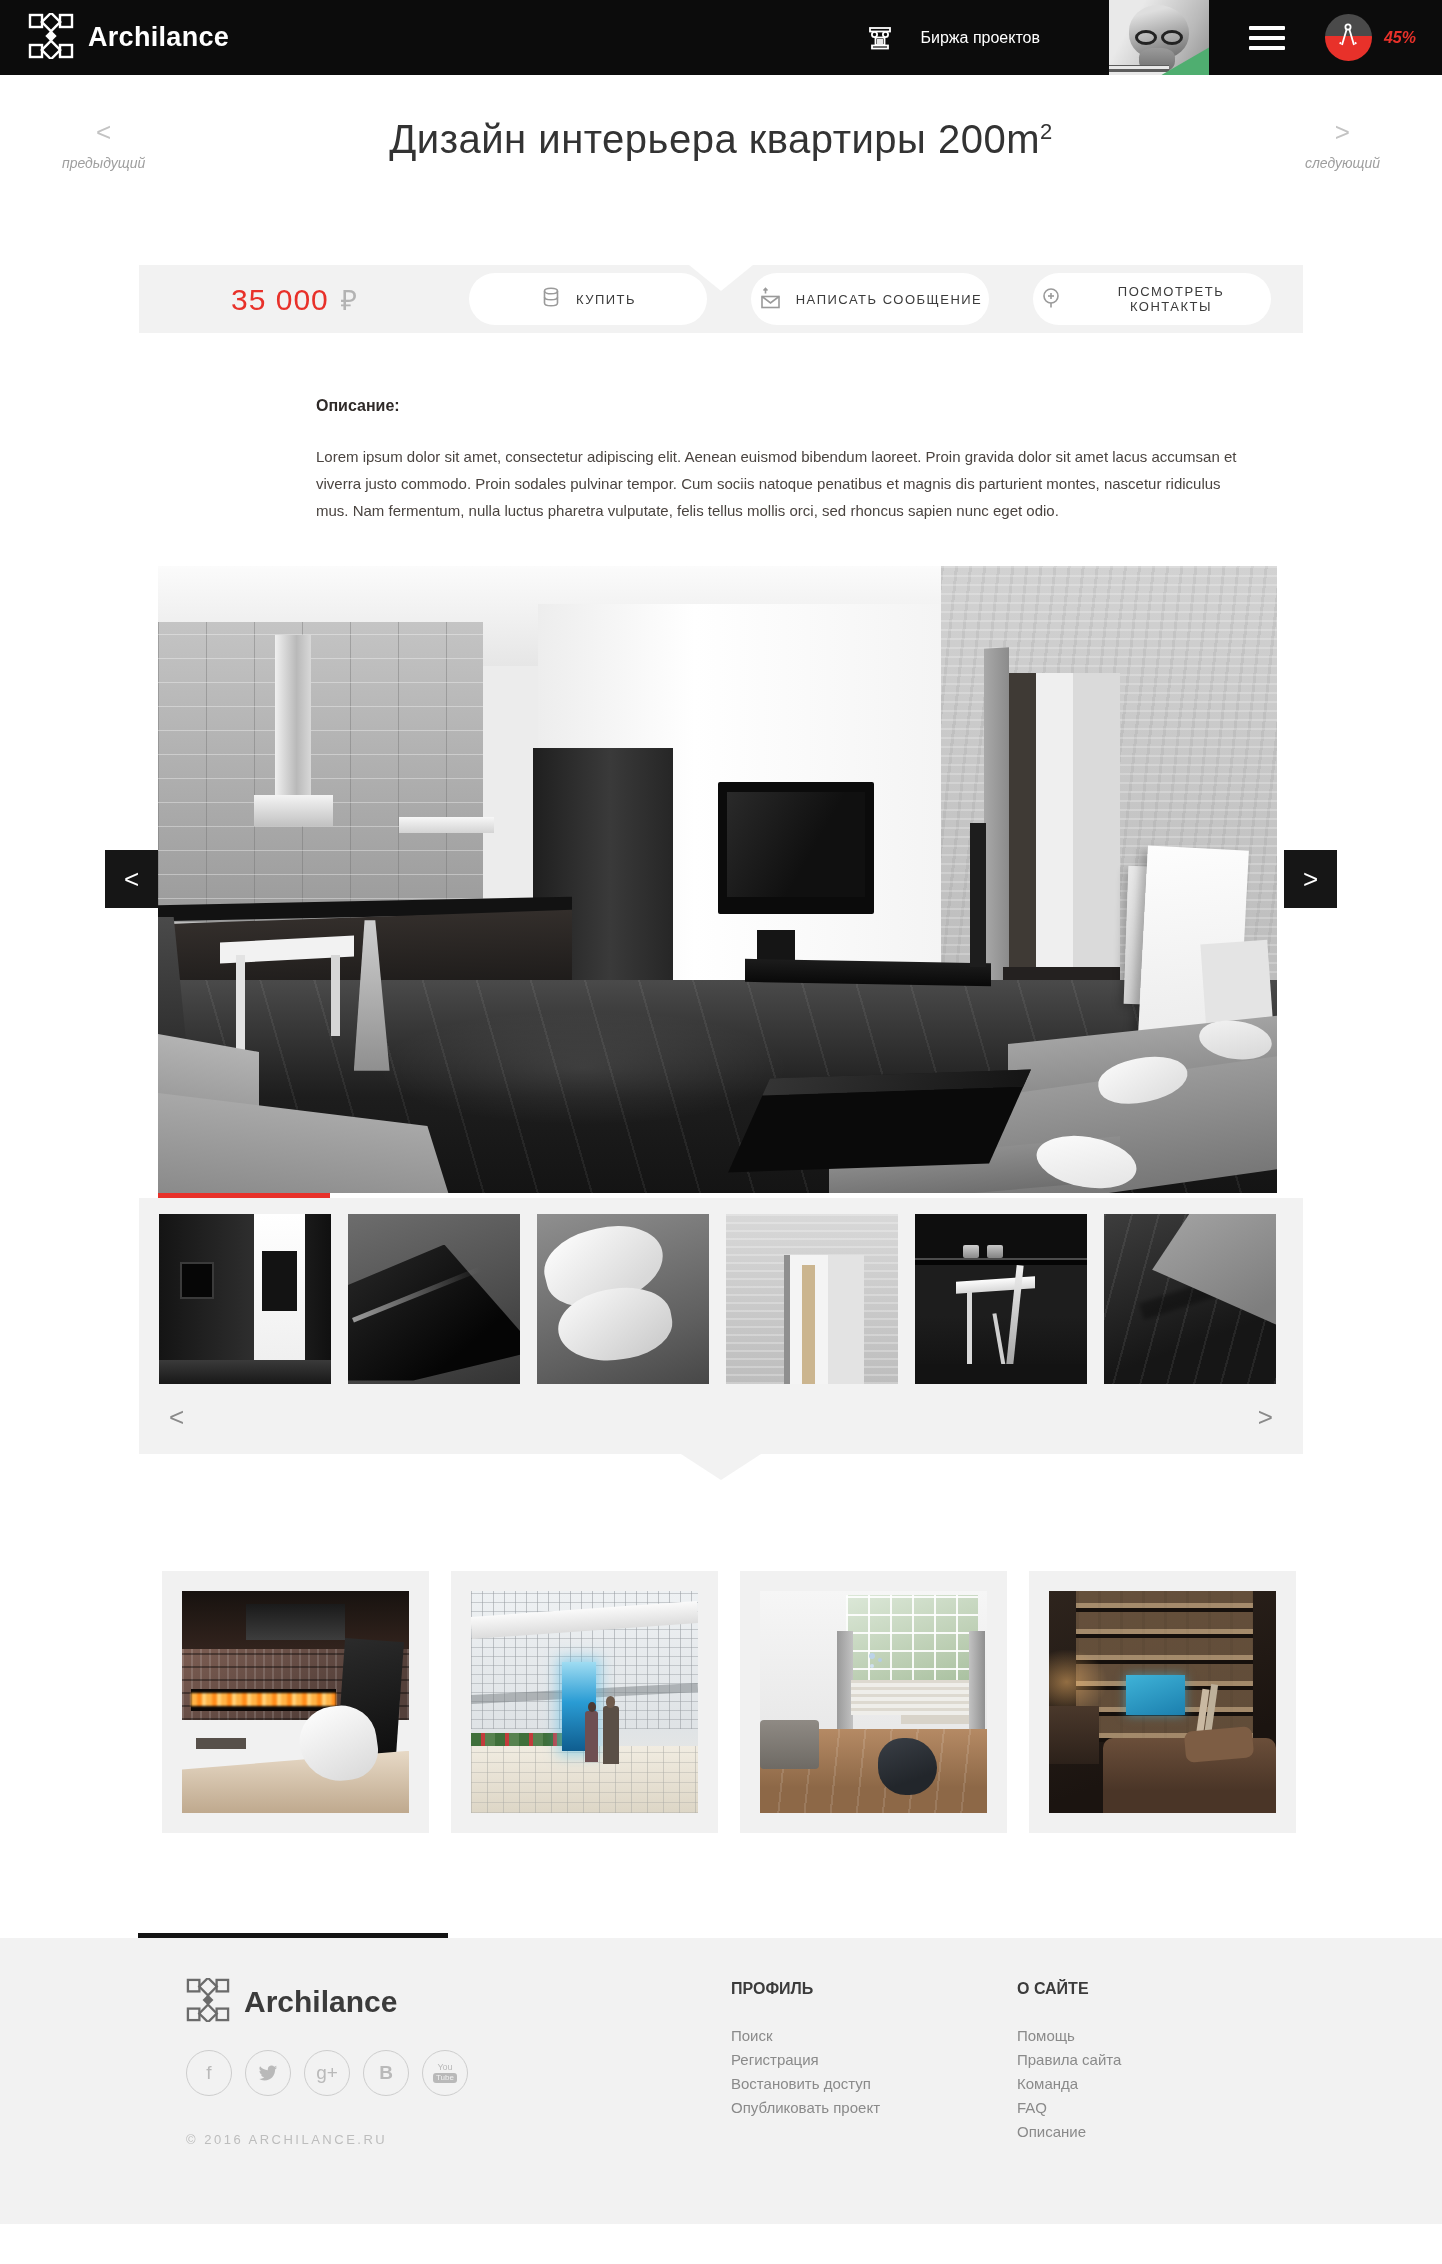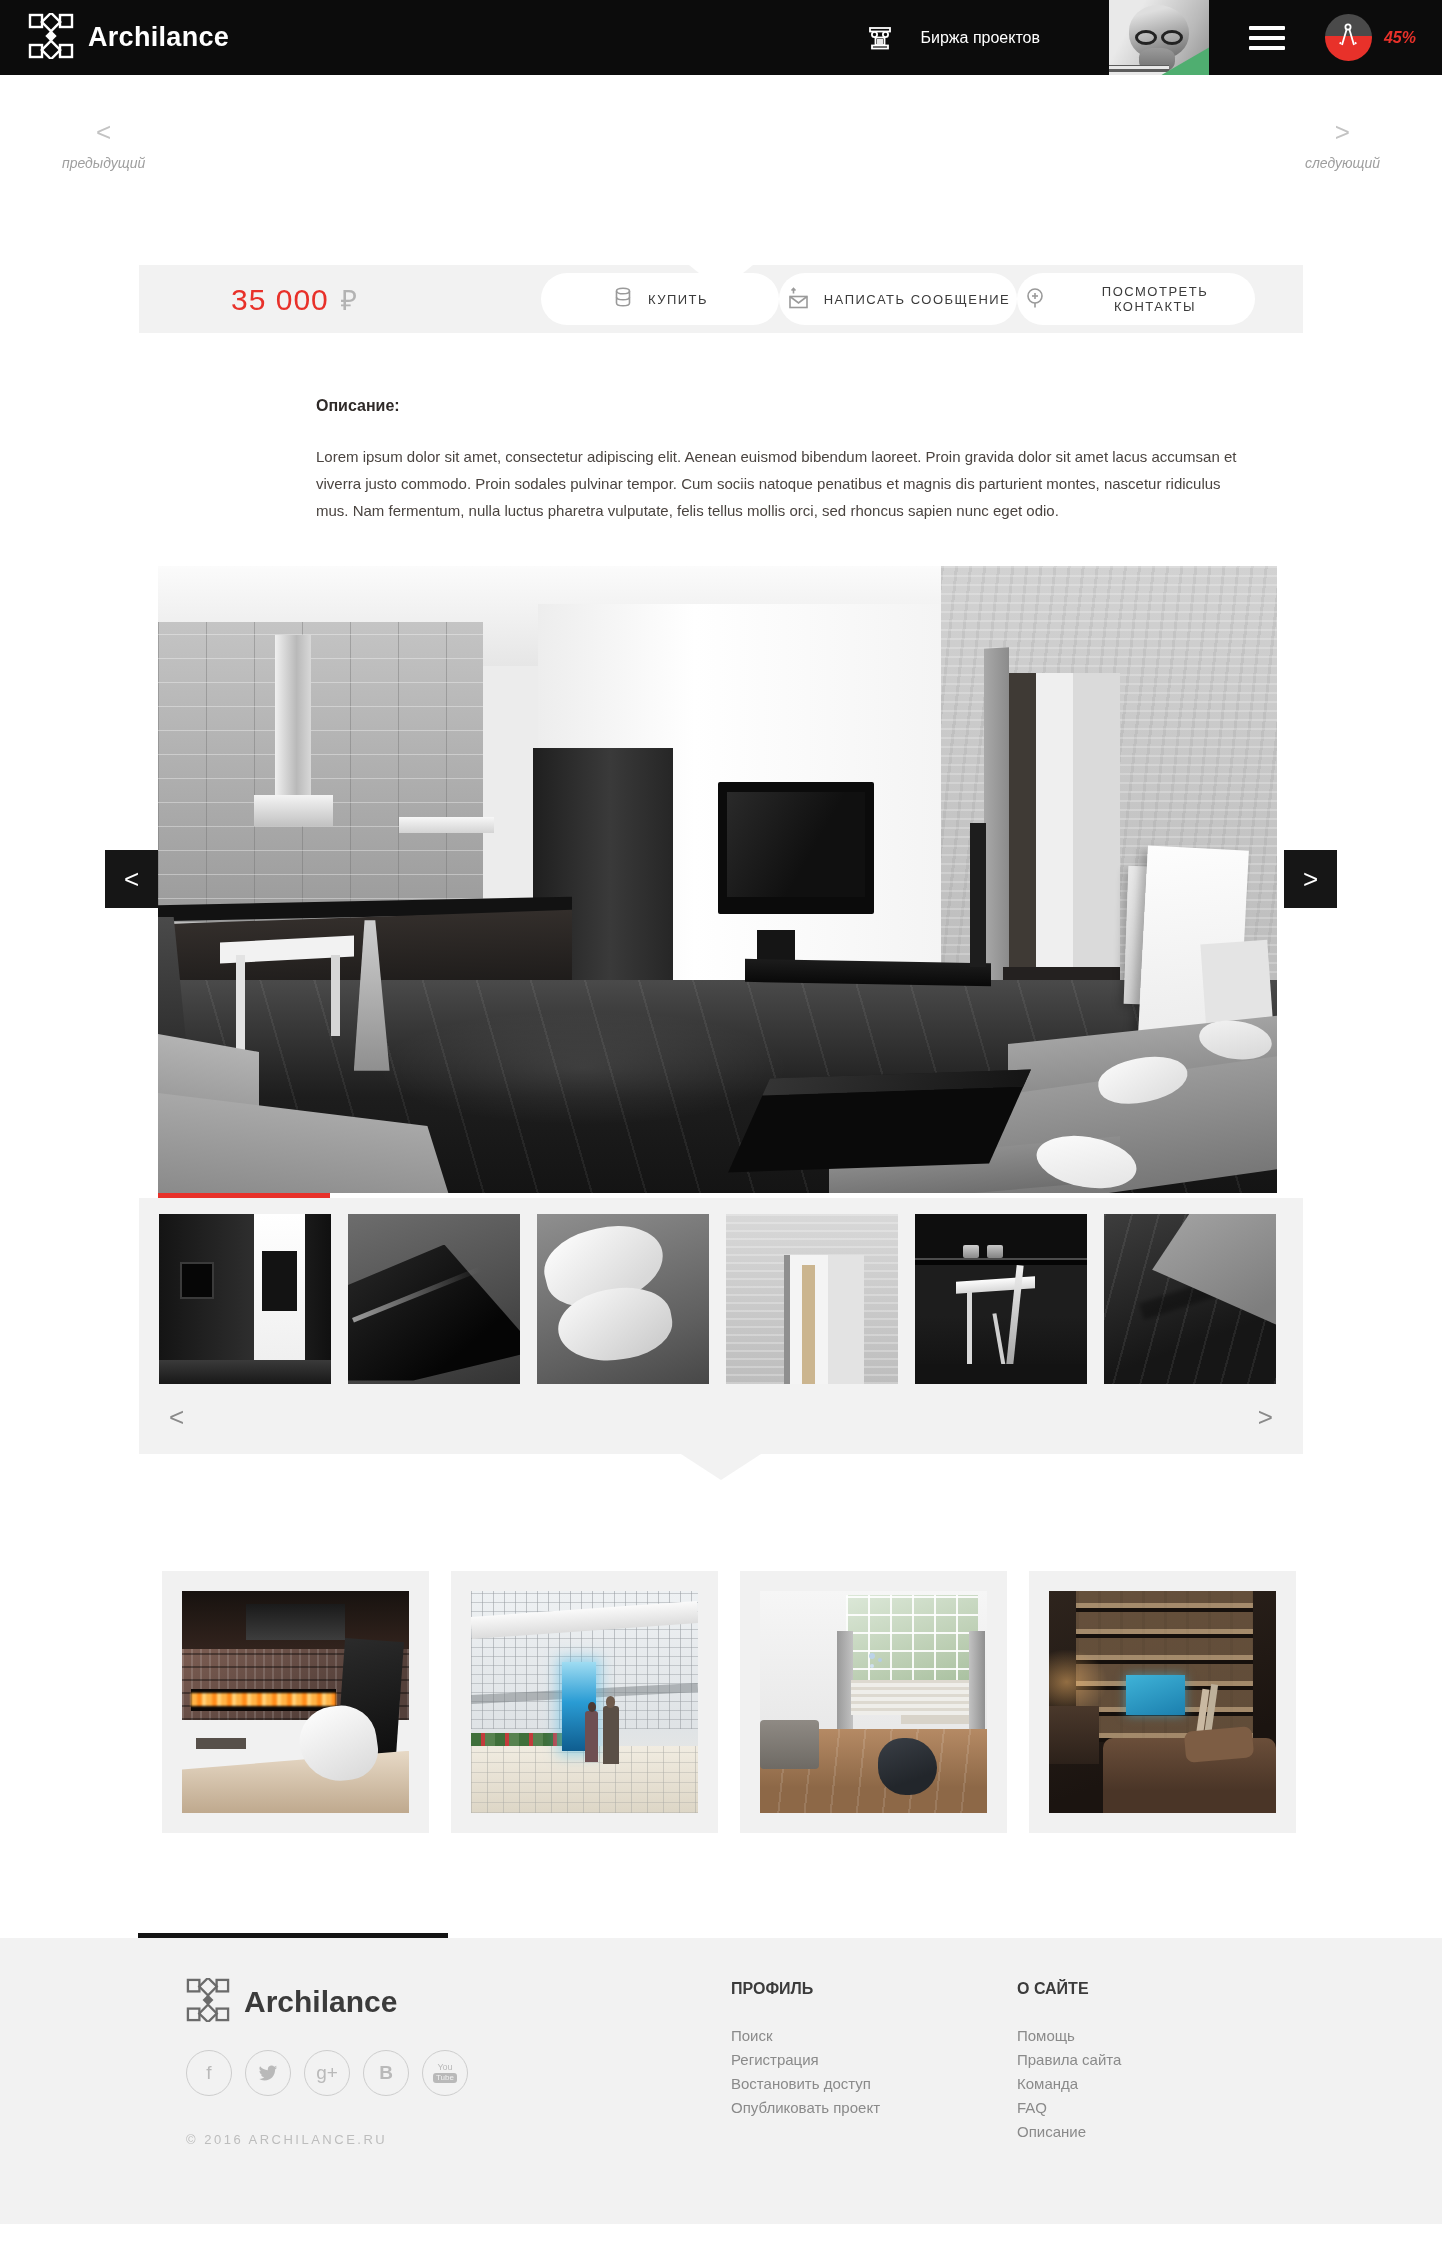--- a/index.html
+++ b/index.html
@@ -48,21 +48,21 @@
   .ctrl-prev { left:62px; }
   .ctrl-next { right:62px; }
 
   
   .band-price { position:relative; width:1164px; margin:0 auto; height:68px; background:#f2f2f2; }
   .band-price::before { content:""; position:absolute; top:0; left:50%; transform:translateX(-50%);
      border-left:32px solid transparent; border-right:32px solid transparent; border-top:26px solid #ffffff; }
   .price { position:absolute; left:92px; top:50%; transform:translateY(-50%); display:flex; align-items:baseline; gap:12px; }
   .price-value { color:#e8312a; font-size:30px; letter-spacing:1px; }
   .price-cur { color:#b3b3b3; font-size:28px; }
-  .actions { position:absolute; right:48px; top:8px; display:flex; }
+  .actions { position:absolute; right:32px; top:8px; display:flex; gap:44px; }
   .btn { width:238px; height:52px; border-radius:26px; background:#ffffff; border:none; cursor:pointer;
          display:flex; align-items:center; justify-content:center; gap:14px;
          font-family:"Liberation Sans",sans-serif; font-size:13px; letter-spacing:1.5px; color:#3b3b3b; }
   .btn svg { flex:0 0 auto; }
 
   
   .section-desc { width:1164px; margin:0 auto; padding:64px 0 42px; }
   .desc-title { margin-left:177px; font-size:16px; font-weight:700; color:#2f2a28; }
   .desc-text { margin:28px 58px 0 177px; font-size:15px; line-height:27px; color:#4a4440; }
 
@@ -326,20 +326,21 @@
       </span>
     </div>
     <span class="progress-text">45%</span>
   </div>
 
   <div class="section-head">
     <div class="side-ctrl ctrl-prev">
       <div class="arr">&lt;</div>
       <div class="lbl">предыдущий</div>
     </div>
+    <div class="page-title"><span>Дизайн интерьера квартиры 200m</span><sup>2</sup></div>
     <div class="side-ctrl ctrl-next">
       <div class="arr">&gt;</div>
       <div class="lbl">следующий</div>
     </div>
   </div>
 
   <div class="band-price">
     <div class="price">
       <span class="price-value">35 000</span>
       <span class="price-cur">₽</span>

